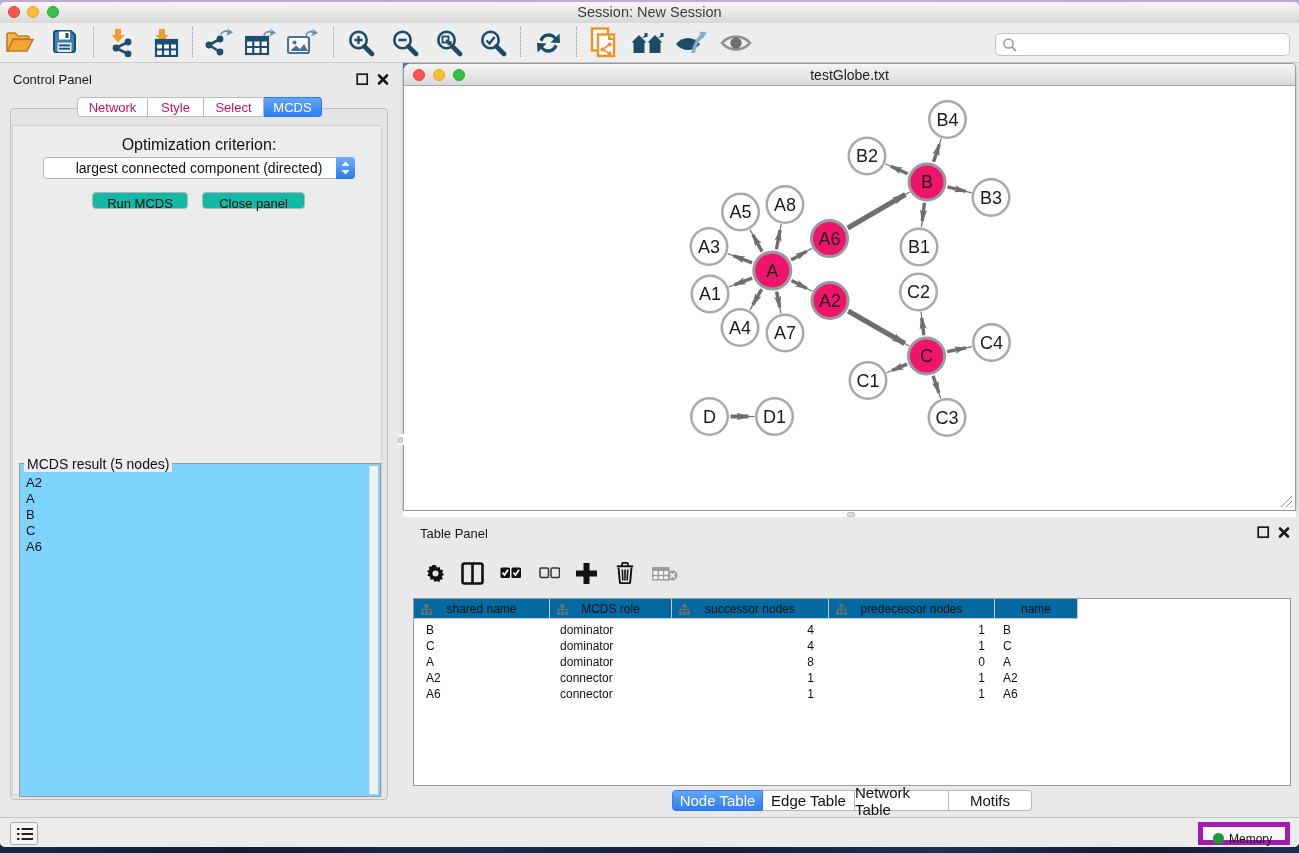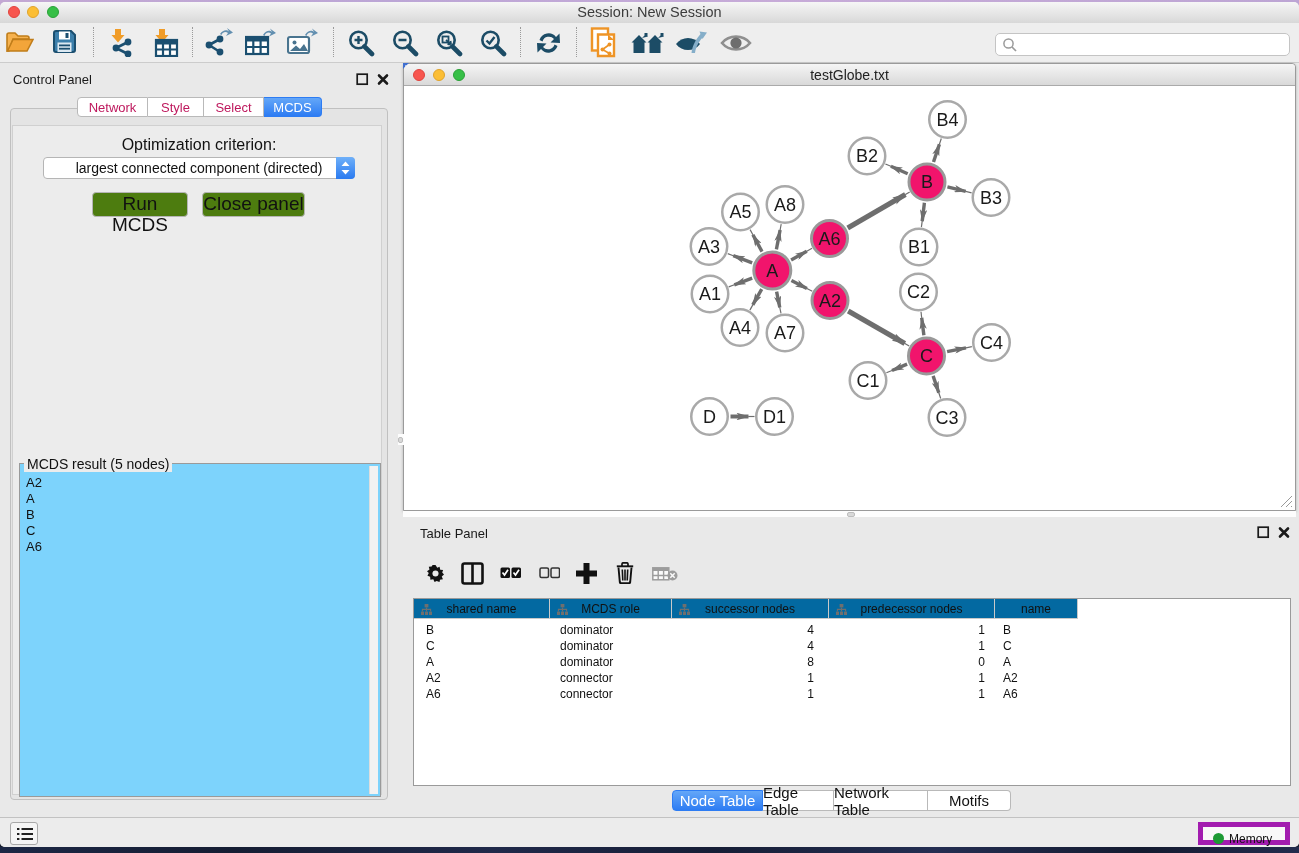--- a/index.html
+++ b/index.html
@@ -26,21 +26,21 @@
 #cp-inner { position:absolute; left:12px; top:123px; width:370px; height:670px; background:#ececec; border:1px solid #d0d0d0; }
 #cp-tabs { position:absolute; left:77px; top:95px; height:20px; display:flex; z-index:5; }
 .cptab { height:20px; font-size:13px; color:#be185d; background:#ffffff; border:1px solid #b9b9b9; border-left:none; display:flex; align-items:center; justify-content:center; }
 .cptab.first { border-left:1px solid #b9b9b9; border-radius:4px 0 0 4px; }
 .cptab.last { border-radius:0 4px 4px 0; }
 .cptab.sel { background:linear-gradient(#64a7f8,#2d7cf3); color:#fff; border-color:#2d7cf3; }
 #opt-label { position:absolute; left:0; width:398px; top:134px; text-align:center; font-size:16px; color:#111; }
 #combo { position:absolute; left:43px; top:155px; width:312px; height:22px; background:#fff; border:1px solid #b5b5b5; border-radius:4px; font-size:14px; color:#111; line-height:20px; text-align:center; }
 #combo .step { position:absolute; right:-1px; top:-1px; width:19px; height:22px; border-radius:0 4px 4px 0; background:linear-gradient(#6fb0f9,#2a7af0); }
 #combo .step svg { position:absolute; left:3px; top:3px; }
-.runbtn { position:absolute; top:190px; height:25px; background:#4d7c0f; border:1px solid #b5b5b5; border-radius:4px; font-size:19px; color:#111; text-align:center; line-height:21px; }
+.runbtn { position:absolute; top:190px; height:17px; background:#14b8a6; border:1px solid #b5b5b5; border-radius:4px; font-size:13px; color:#111; text-align:center; line-height:21px; }
 #fieldset { position:absolute; left:19px; top:461px; width:362px; height:334px; background:#7dd3fc; border:1px solid #9a9a9a; }
 #fieldset .legend { position:absolute; left:4px; top:-8px; background:#ececec; padding:0 3px; font-size:14px; color:#111; }
 #fieldset .list { position:absolute; left:6px; top:11px; font-size:13px; color:#111; line-height:16px; }
 #fieldset .sb { position:absolute; right:2px; top:2px; bottom:2px; width:9px; background:#f2f2f2; border-left:1px solid #ddd; }
 
 #netwin { position:absolute; left:403px; top:61px; width:893px; height:448px; background:#fff; border:1px solid #9a9a9a; border-radius:4px 4px 0 0; box-shadow:0 1px 3px rgba(0,0,0,0.25); }
 #netwin .bar { position:absolute; left:0; top:0; right:0; height:22px; background:linear-gradient(#f5f5f5,#d9d9d9); border-bottom:1px solid #aaaaaa; border-radius:4px 4px 0 0; }
 #netwin .bar .title { position:absolute; left:0; right:0; top:3px; text-align:center; font-size:14px; color:#222222; }
 #netwin .tl { top:5px; }
 #netwin .tl1 { left:9px;  background:#f7564f; border:1px solid #e0443e; }
@@ -426,21 +426,21 @@
     <div class="trow num2" style="left:459px; top:71px;">1</div>
     <div class="trow num2" style="left:459px; top:87px;">1</div>
     <div class="trow" style="left:589px; top:23px;">B</div>
     <div class="trow" style="left:589px; top:39px;">C</div>
     <div class="trow" style="left:589px; top:55px;">A</div>
     <div class="trow" style="left:589px; top:71px;">A2</div>
     <div class="trow" style="left:589px; top:87px;">A6</div>
   </div>
   <div id="tp-tabs">
     <div class="tptab sel first" style="width:91px;">Node Table</div>
-    <div class="tptab" style="width:71px;">Edge Table</div>
+    <div class="tptab" style="width:92px;">Edge Table</div>
     <div class="tptab" style="width:94px;">Network Table</div>
     <div class="tptab last" style="width:83px;">Motifs</div>
   </div>
   <div id="statusbar">
     <div id="hambtn">
         <svg style="position:absolute;left:6px;top:4px;" width="16" height="14" viewBox="0 0 16 14">
       <path d="M0,2 h2.4 M4.5,2 h11.5 M0,7 h2.4 M4.5,7 h11.5 M0,12 h2.4 M4.5,12 h11.5" stroke="#222" stroke-width="2"></path>
     </svg>
       </div>
     <div id="membtn">

